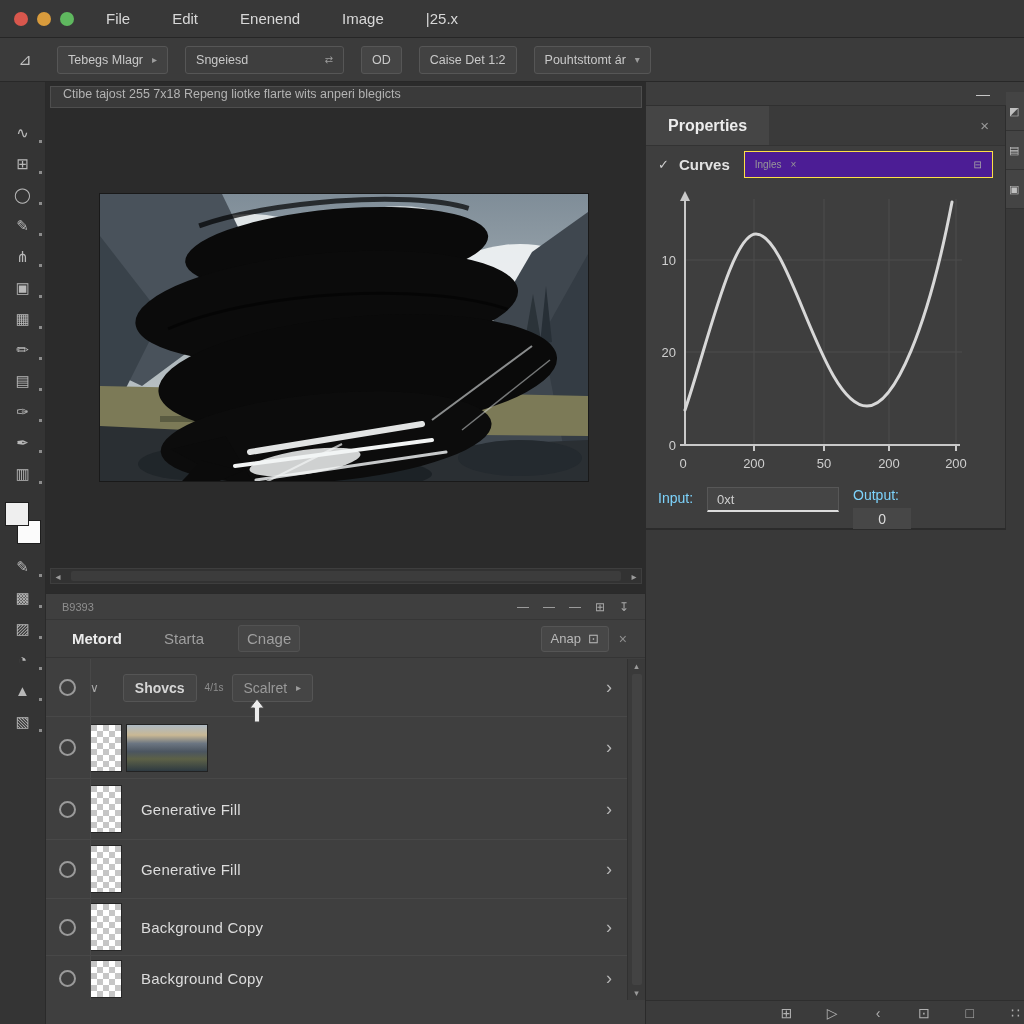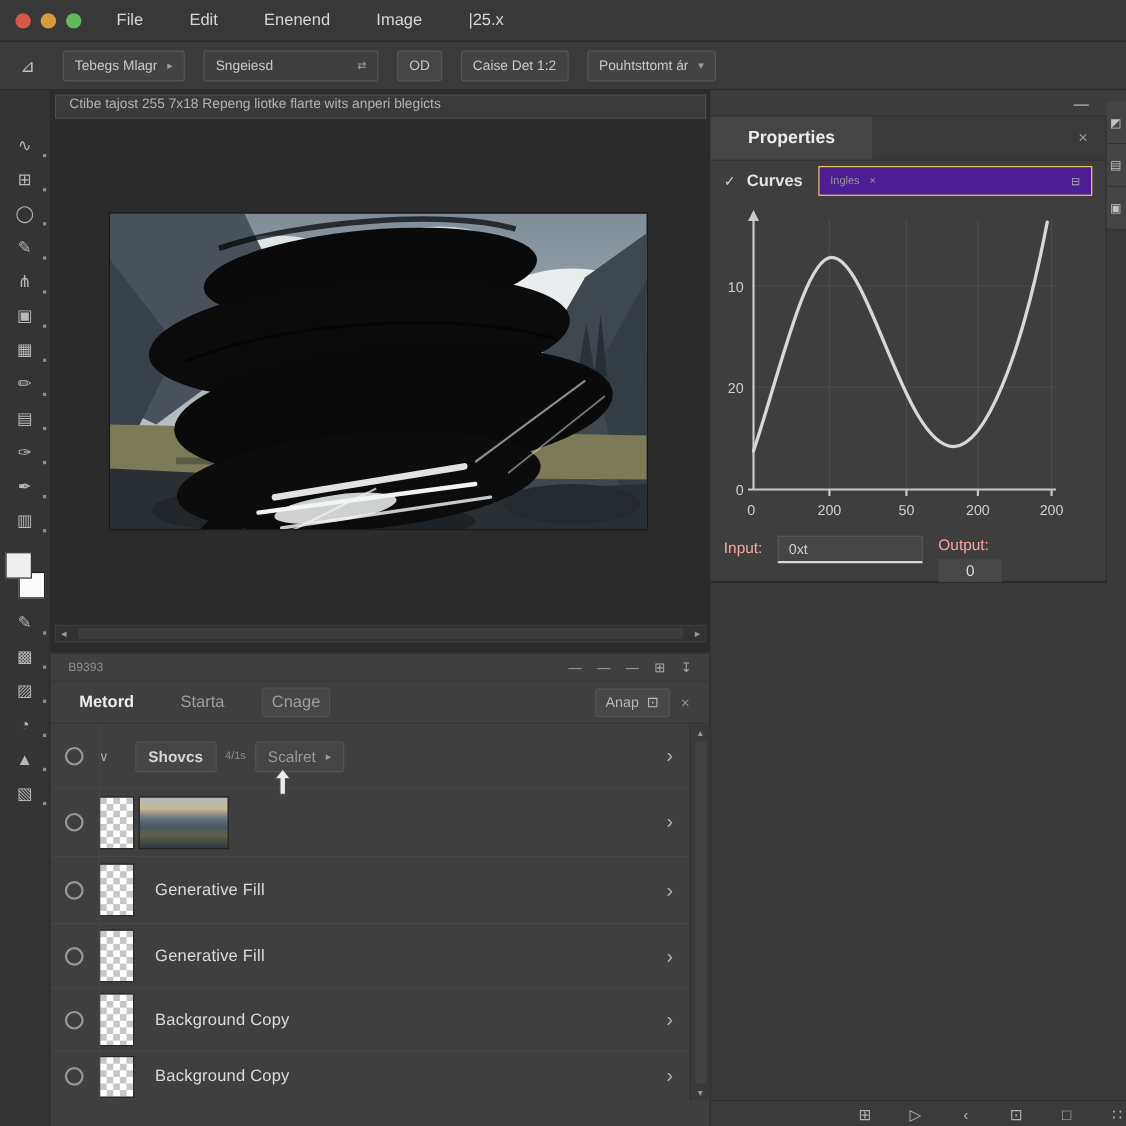--- a/index.html
+++ b/index.html
@@ -63,31 +63,31 @@
   .vscroll .vtrack{flex:1;width:10px;background:#434343;margin:3px 0;border-radius:2px}
   .layers-status{position:absolute;bottom:0;left:0;right:0;height:24px;background:#3c3c3c;border-top:1px solid #2e2e2e;display:flex;align-items:center}
   .status-btn{border:1px solid #5a5a5a;background:#414141;height:23px;margin-left:60px;padding:0 13px;font-size:12.5px;color:#cfcfcf;display:flex;align-items:center}
   .cursor-arrow{position:absolute;left:203px;top:105px;width:16px;height:25px;z-index:5}
 
   
   .right{position:absolute;left:646px;top:82px;right:0;bottom:0;background:#393939}
   .right-topstrip{height:24px;border-bottom:1px solid #303030;background:#3d3d3d;display:flex;align-items:center;justify-content:flex-end;padding-right:34px;color:#c6c6c6;font-size:14px}
   .props{position:absolute;left:0;top:24px;width:360px;height:424px;background:#3e3e3e;border-right:1px solid #2d2d2d;border-bottom:2px solid #2b2b2b}
   .props-tabrow{height:40px;display:flex;align-items:center;border-bottom:1px solid #333;background:#3a3a3a}
-  .props-tab{height:100%;display:flex;align-items:center;padding:0 34px;background:#454545;font-size:16px;font-weight:bold;color:#ececec}
+  .props-tab{height:100%;display:flex;align-items:center;padding:0 22px;background:#454545;font-size:16px;font-weight:bold;color:#ececec}
   .props-close{margin-left:auto;margin-right:16px;color:#9a9a9a;font-size:15px}
   .curves-row{height:37px;display:flex;align-items:center;padding:0 12px;gap:10px}
   .check-ic{color:#cfcfcf;font-size:13px}
   .curves-lbl{font-size:15px;font-weight:bold;color:#e3e3e3;margin-right:4px}
   .preset-box{flex:1;height:27px;background:#4c1d95;border:1px solid #fde047;display:flex;align-items:center;padding:0 10px;color:#989898;font-size:10px;gap:9px}
   .preset-box .end-ic{margin-left:auto;color:#aaa}
   .graph{position:relative;margin:4px 4px 0;width:348px;height:292px}
   .graph svg{display:block}
   .io-row{display:flex;align-items:flex-start;padding:8px 12px;gap:14px}
-  .io-lbl{font-size:14px;color:#fca5a5;padding-top:3px}
+  .io-lbl{font-size:14px;color:#7dd3fc;padding-top:3px}
   .in-field{width:132px;height:25px;background:#454545;border:1px solid #575757;border-bottom:2px solid #dcdcdc;color:#cfcfcf;font-size:13px;display:flex;align-items:center;padding-left:9px}
   .out-wrap{display:flex;flex-direction:column;gap:5px}
   .out-field{width:58px;height:21px;background:#474747;color:#dcdcdc;font-size:14px;display:flex;align-items:center;justify-content:center}
   .right-dock{position:absolute;right:0;top:10px;width:18px}
   .dock-cell{height:39px;background:#444;border-bottom:1px solid #333;color:#c0c0c0;font-size:11px;display:flex;align-items:center;justify-content:flex-start;padding-left:3px}
   .right-bottomstrip{position:absolute;left:0;right:0;bottom:0;height:24px;border-top:1px solid #2e2e2e;background:#3b3b3b;display:flex;align-items:center;gap:29px;padding-left:132px;color:#b0b0b0;font-size:14px}
   .b-ic{width:18px;text-align:center}
 
   .axis-text{font-size:13px;fill:#cfcfcf;font-family:"Liberation Sans",sans-serif}
 </style>

